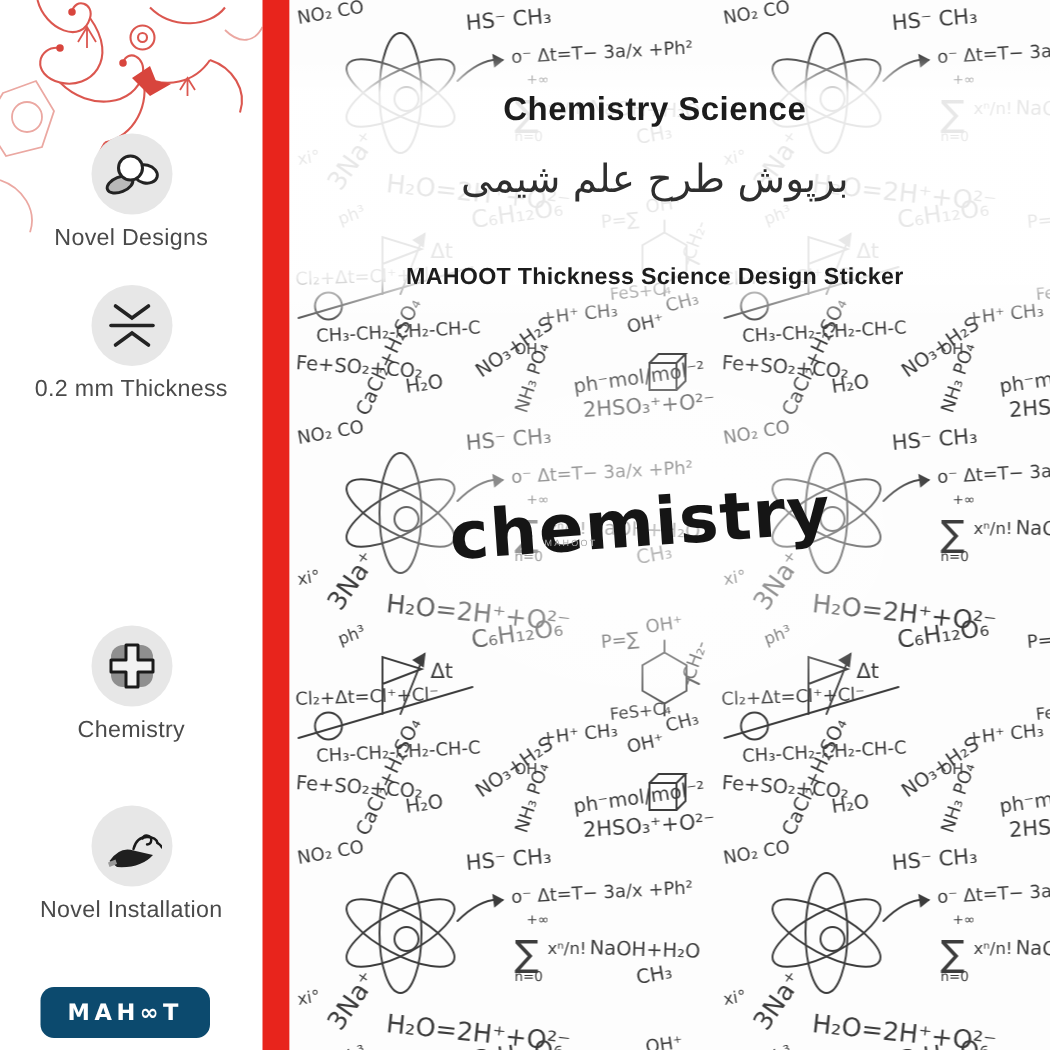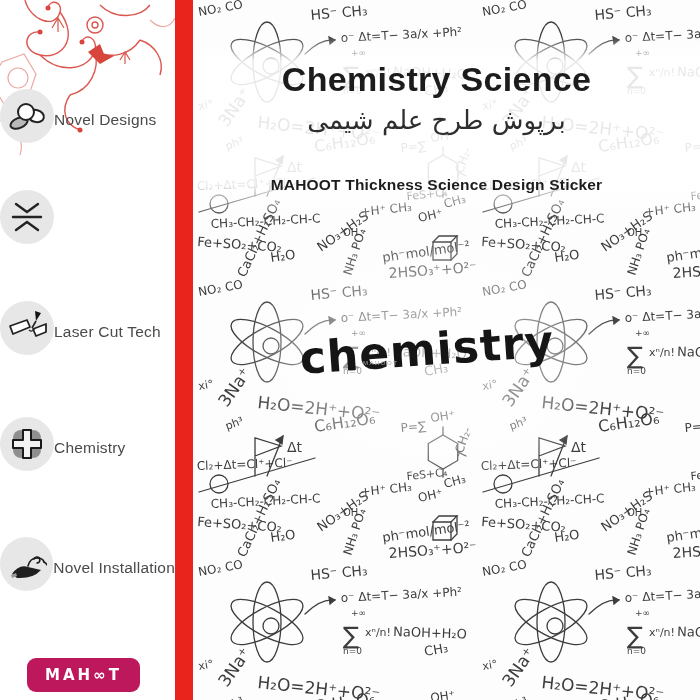--- a/index.html
+++ b/index.html
@@ -4,35 +4,35 @@
 <style>
   html,body{margin:0;padding:0;background:#888;}
   *{box-sizing:border-box;}
   #stage{
     position:relative;width:700px;height:700px;background:#ffffff;
     overflow:hidden;font-family:"Liberation Sans",sans-serif;
   }
   
   .sidebar{position:absolute;left:0;top:0;width:175px;height:700px;background:#ffffff;}
   .ornament{position:absolute;left:0;top:0;}
-  .feature{position:absolute;left:0;width:175px;display:flex;flex-direction:row;align-items:center;}
+  .feature{position:absolute;left:0;width:175px;display:flex;flex-direction:column;align-items:center;}
   .icon-circle{width:54px;height:54px;border-radius:50%;background:#e7e7e7;display:flex;align-items:center;justify-content:center;}
   .feature-label{margin-top:7px;font-size:15.5px;color:#4a4a4a;letter-spacing:.2px;white-space:nowrap;}
   .logo{
     position:absolute;left:27px;top:658px;width:113px;height:34px;border-radius:9px;
-    background:#be185d;color:#fff;display:flex;align-items:center;justify-content:center;
+    background:#0c4a6e;color:#fff;display:flex;align-items:center;justify-content:center;
     font-weight:bold;font-size:15px;letter-spacing:3px;font-family:"DejaVu Sans",sans-serif;
   }
   
   .divider{position:absolute;left:175px;top:0;width:18px;height:700px;background:#e8241c;}
   
   .main{position:absolute;left:193px;top:0;width:507px;height:700px;}
   .bg-svg{position:absolute;left:0;top:0;}
   .overlay-text{position:absolute;width:507px;text-align:center;transform:translateX(-10px);color:#1c1c1c;}
-  .title{top:62px;font-size:34px;font-weight:600;letter-spacing:.3px;line-height:1;}
+  .title{top:62px;font-size:22px;font-weight:600;letter-spacing:.3px;line-height:1;}
   .subtitle-fa{top:104px;font-size:26px;color:#2e2e2e;direction:rtl;font-family:"DejaVu Sans",sans-serif;line-height:1.3;}
   .subtitle-en{top:177px;font-size:15.5px;font-weight:700;letter-spacing:.2px;line-height:1;}
   .chem-word{
     position:absolute;left:234px;top:328px;transform:translate(-50%,0) rotate(-4deg);
     font-size:44px;font-weight:800;color:#151515;letter-spacing:1px;line-height:1;
     font-family:"DejaVu Sans",sans-serif;white-space:nowrap;
   }
   .chem-watermark{position:absolute;left:170px;top:360px;font-size:6px;letter-spacing:1.5px;color:#a9a9a9;}
 </style>
 </head>
@@ -88,36 +88,23 @@
     <div class="feature" style="top:190px">
       <div class="icon-circle">
         <svg width="40" height="40" viewBox="0 0 40 40">
           <g stroke="#232323" stroke-width="2.4" fill="none" stroke-linecap="round">
             <polyline points="9,7 20,15 31,7"></polyline>
             <line x1="6" y1="20" x2="34" y2="20"></line>
             <polyline points="9,33 20,25 31,33"></polyline>
           </g>
         </svg>
       </div>
-    </div>
-
-    <div class="feature" style="top:301px">
-      <div class="icon-circle">
-        <svg width="40" height="40" viewBox="0 0 40 40">
-          <g stroke="#232323" stroke-width="1.8" fill="#ffffff" stroke-linejoin="round">
-            <path d="M3,18 L20,12 L23,19 L6,26 Z"></path>
-            <path d="M26,21 L39,16 L39,24 L29,28 Z"></path>
-          </g>
-          <polygon points="28,3 34,5 29,13" fill="#141414"></polygon>
-          <line x1="29" y1="13" x2="25" y2="20" stroke="#232323" stroke-width="1.6"></line>
-          <path d="M22,22 q3,2.5 5.5,-1" stroke="#232323" stroke-width="1.2" fill="none"></path>
-        </svg>
-      </div>
-      <div class="feature-label">Laser Cut Tech</div>
-    </div>
+      <div class="feature-label">0.2 mm Thickness</div>
+    </div>
+
 
     <div class="feature" style="top:417px">
       <div class="icon-circle">
         <svg width="40" height="40" viewBox="0 0 40 40">
           <g fill="#8f8f8f">
             <circle cx="14" cy="14" r="8"></circle>
               <circle cx="26" cy="14" r="8"></circle>
             <circle cx="14" cy="26" r="8"></circle>
               <circle cx="26" cy="26" r="8"></circle>
           </g>

